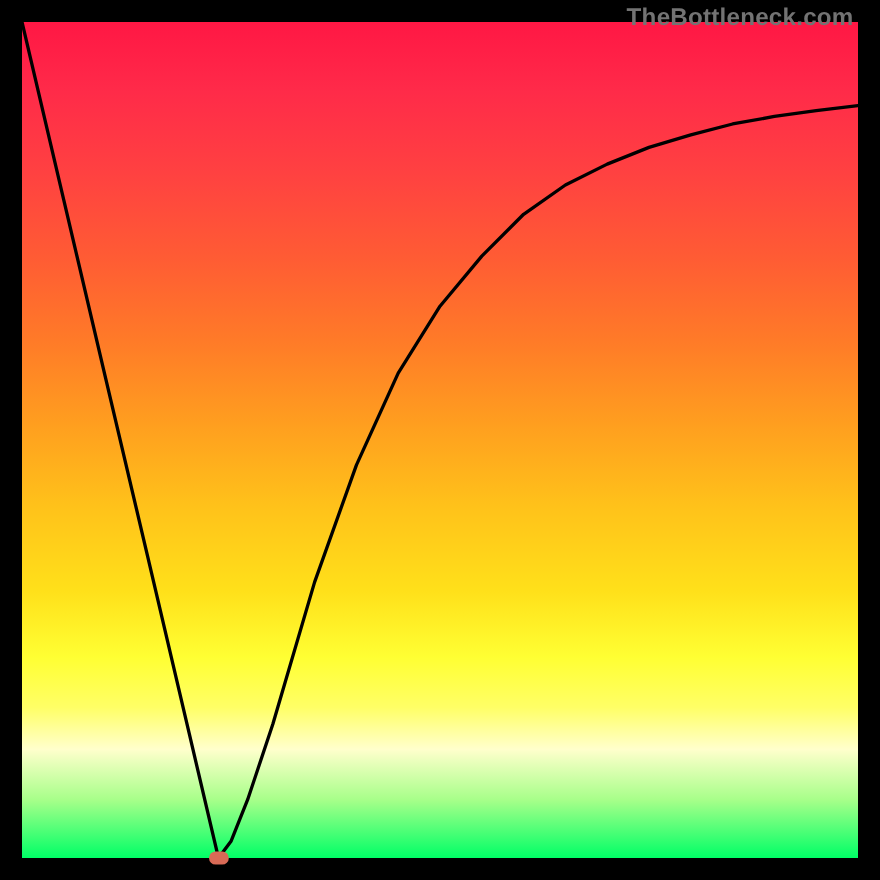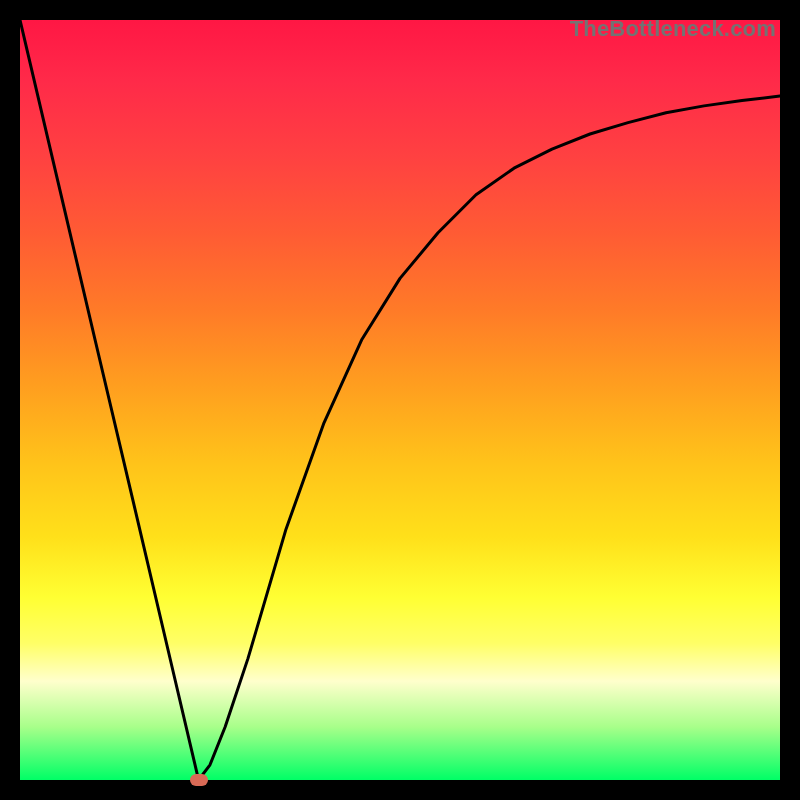--- a/index.html
+++ b/index.html
@@ -13,21 +13,21 @@
     #ff7a28 38%,
     #ff9e1f 48%,
     #ffc21a 58%,
     #ffe01a 68%,
     #ffff33 76%,
     #ffff66 82%,
     #ffffcc 87%,
     #a8ff8a 93%,
     #00ff66 100%)
 }
-.watermark{position:absolute;top:16px;right:24px;color:#737373;font-size:22px;font-weight:600;letter-spacing:.2px}
+.watermark{position:absolute;top:3px;right:24px;color:#737373;font-size:22px;font-weight:600;letter-spacing:.2px}
 svg.curve{position:absolute;left:20px;top:20px;width:760px;height:760px;pointer-events:none}
 .dot{position:absolute;width:18px;height:12px;border-radius:6px;background:#d86a56;left:0;top:0;transform:translate(-50%,-50%)}
 </style>
 </head>
 <body>
 
 <div class="wrap">
   <div class="plot"></div>
 
   <svg class="curve" viewBox="0 0 760 760" preserveAspectRatio="none">

